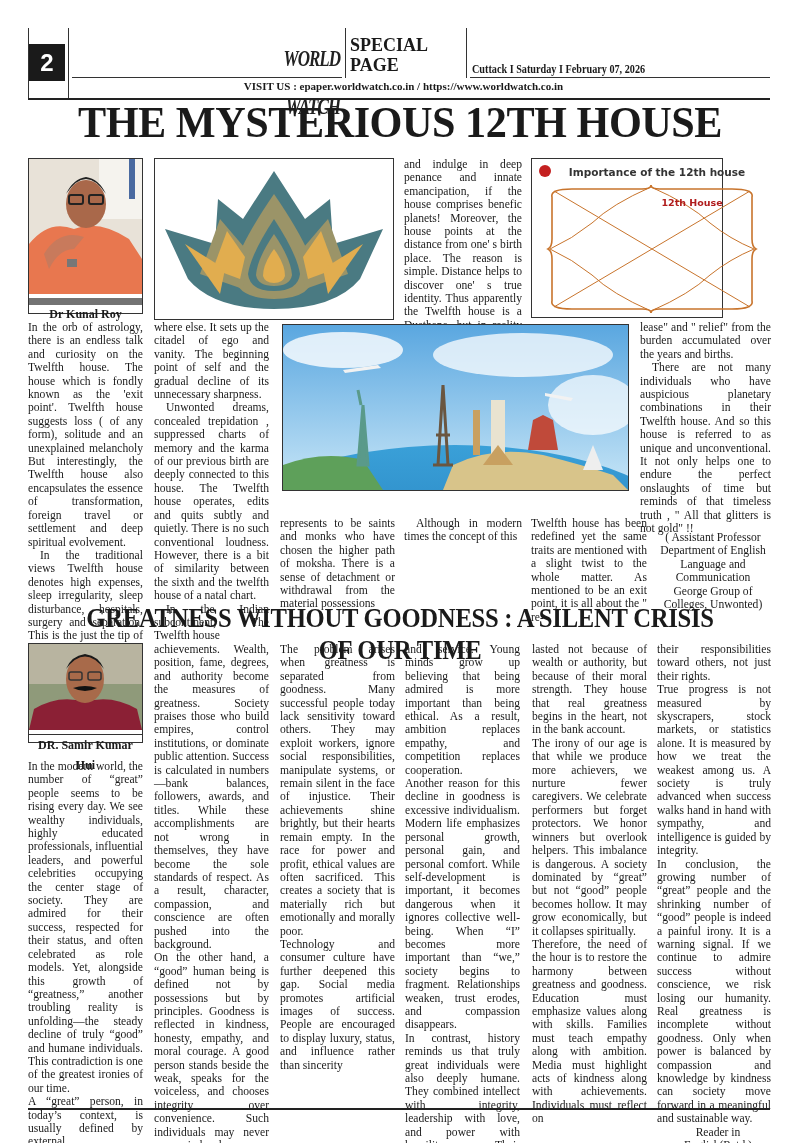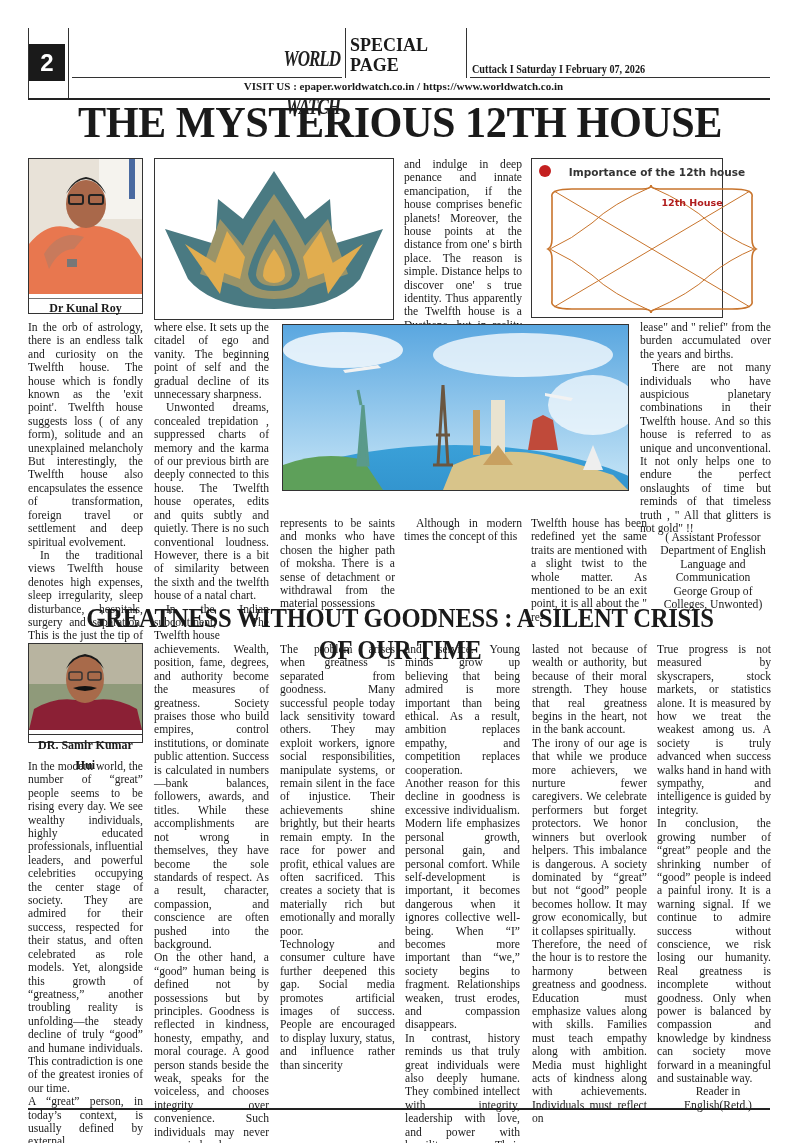--- a/index.html
+++ b/index.html
@@ -49,21 +49,21 @@
     <rect x="70" y="0" width="43" height="60" fill="#f5f3ee"></rect>
     <rect x="100" y="0" width="6" height="40" fill="#4a6aa0"></rect>
     <path d="M0 135 L0 85 Q20 60 45 70 Q70 60 100 80 L113 100 L113 135Z" fill="#e8774f"></path>
     <ellipse cx="57" cy="45" rx="20" ry="24" fill="#a9684a"></ellipse>
     <path d="M37 35 Q57 5 77 35 Q70 20 57 18 Q44 20 37 35Z" fill="#222"></path>
     <rect x="40" y="36" width="14" height="9" rx="2" fill="none" stroke="#222" stroke-width="2"></rect>
     <rect x="60" y="36" width="14" height="9" rx="2" fill="none" stroke="#222" stroke-width="2"></rect>
     <path d="M15 95 Q30 70 55 78 L45 90 Q30 90 20 110Z" fill="#c87a5c"></path>
     <rect x="38" y="100" width="10" height="8" fill="#777"></rect>
   </svg>
-  <div class="caption" style="border-top:1px solid #737373;line-height:19px">Dr Kunal Roy</div>
+  <div class="caption" style="border-top:7px solid #737373;line-height:19px">Dr Kunal Roy</div>
 </div>
 
 <div class="abs photo" style="left:154px;top:158px;width:240px;height:162px">
   <svg width="238" height="160" viewBox="0 0 238 160">
     <g id="lotus">
       <path d="M119 12 L150 60 L175 40 L178 85 L228 70 L205 120 Q180 150 119 150 Q58 150 33 120 L10 70 L60 85 L63 40 L88 60 Z" fill="#4a7a82"></path>
       <path d="M119 35 Q150 80 160 110 Q160 140 119 140 Q78 140 78 110 Q88 80 119 35Z" fill="#9b9468"></path>
       <path d="M119 60 Q142 95 145 115 Q143 132 119 132 Q95 132 93 115 Q96 95 119 60Z" fill="#4a7a82"></path>
       <path d="M119 75 Q136 100 137 116 Q135 127 119 127 Q103 127 101 116 Q102 100 119 75Z" fill="#9b9468"></path>
       <path d="M119 90 Q130 105 130 117 Q128 124 119 124 Q110 124 108 117 Q108 105 119 90Z" fill="#e1ad4f"></path>
@@ -191,19 +191,20 @@
   <p class="ni">and service. Young minds grow up believing that being admired is more important than being ethical. As a result, ambition replaces empathy, and competition replaces cooperation.</p>
   <p class="ni">Another reason for this decline in goodness is excessive individualism. Modern life emphasizes personal growth, personal gain, and personal comfort. While self-development is important, it becomes dangerous when it ignores collective well-being. When “I” becomes more important than “we,” society begins to fragment. Relationships weaken, trust erodes, and compassion disappears.</p>
   <p class="ni">In contrast, history reminds us that truly great individuals were also deeply humane. They combined intellect with integrity, leadership with love, and power with humility. Their influence</p>
 </div>
 <div class="abs col" style="left:532px;top:643px;width:115px">
   <p class="ni">lasted not because of wealth or authority, but because of their moral strength. They house that real greatness begins in the heart, not in the bank account.</p>
   <p class="ni">The irony of our age is that while we produce more achievers, we nurture fewer caregivers. We celebrate performers but forget protectors. We honor winners but overlook helpers. This imbalance is dangerous. A society dominated by “great” but not “good” people becomes hollow. It may grow economically, but it collapses spiritually.</p>
   <p class="ni">Therefore, the need of the hour is to restore the harmony between greatness and goodness. Education must emphasize values along with skills. Families must teach empathy along with ambition. Media must highlight acts of kindness along with achievements. Individuals must reflect on</p>
 </div>
 <div class="abs col" style="left:657px;top:643px;width:114px">
+  <p class="ni">their responsibilities toward others, not just their rights.</p>
   <p class="ni">True progress is not measured by skyscrapers, stock markets, or statistics alone. It is measured by how we treat the weakest among us. A society is truly advanced when success walks hand in hand with sympathy, and intelligence is guided by integrity.</p>
   <p class="ni">In conclusion, the growing number of “great” people and the shrinking number of “good” people is indeed a painful irony. It is a warning signal. If we continue to admire success without conscience, we risk losing our humanity. Real greatness is incomplete without goodness. Only when power is balanced by compassion and knowledge by kindness can society move forward in a meaningful and sustainable way.</p>
   <div class="center" style="padding-left:8px">Reader in English(Retd.)</div>
 
 </div>
 
 <div class="abs rule-thick" style="left:28px;top:1108px;width:742px"></div>
 
 </body></html>

